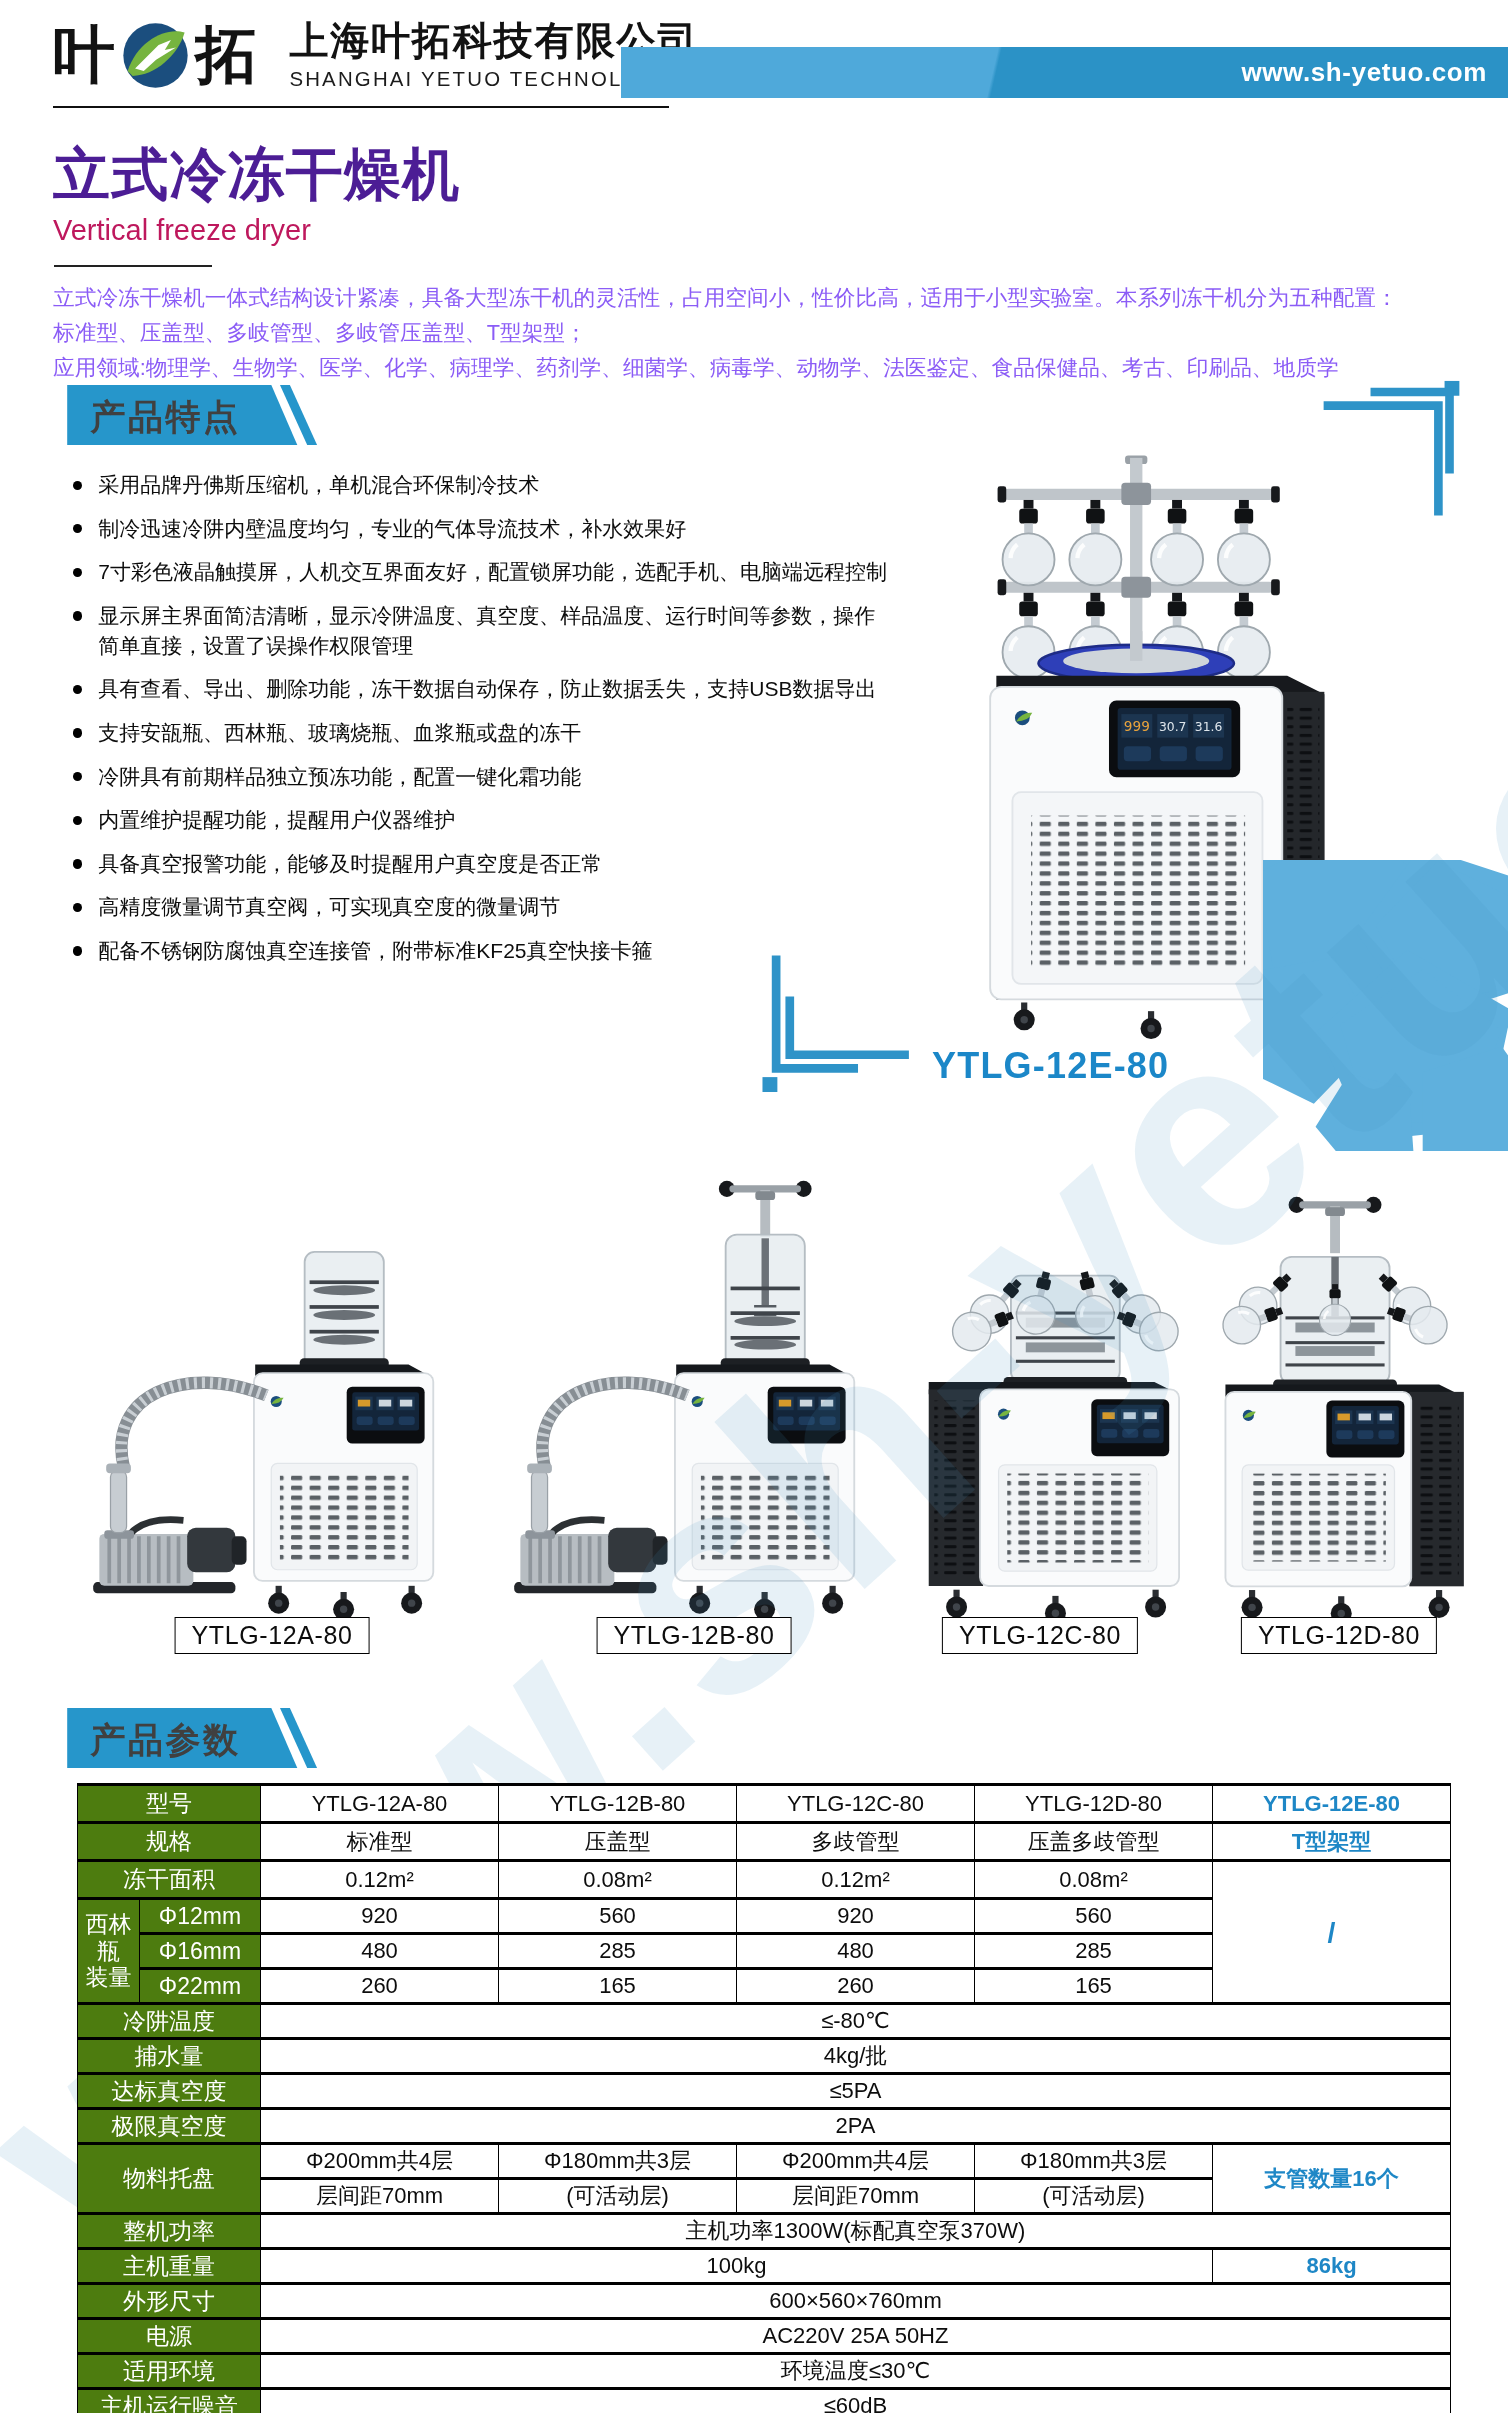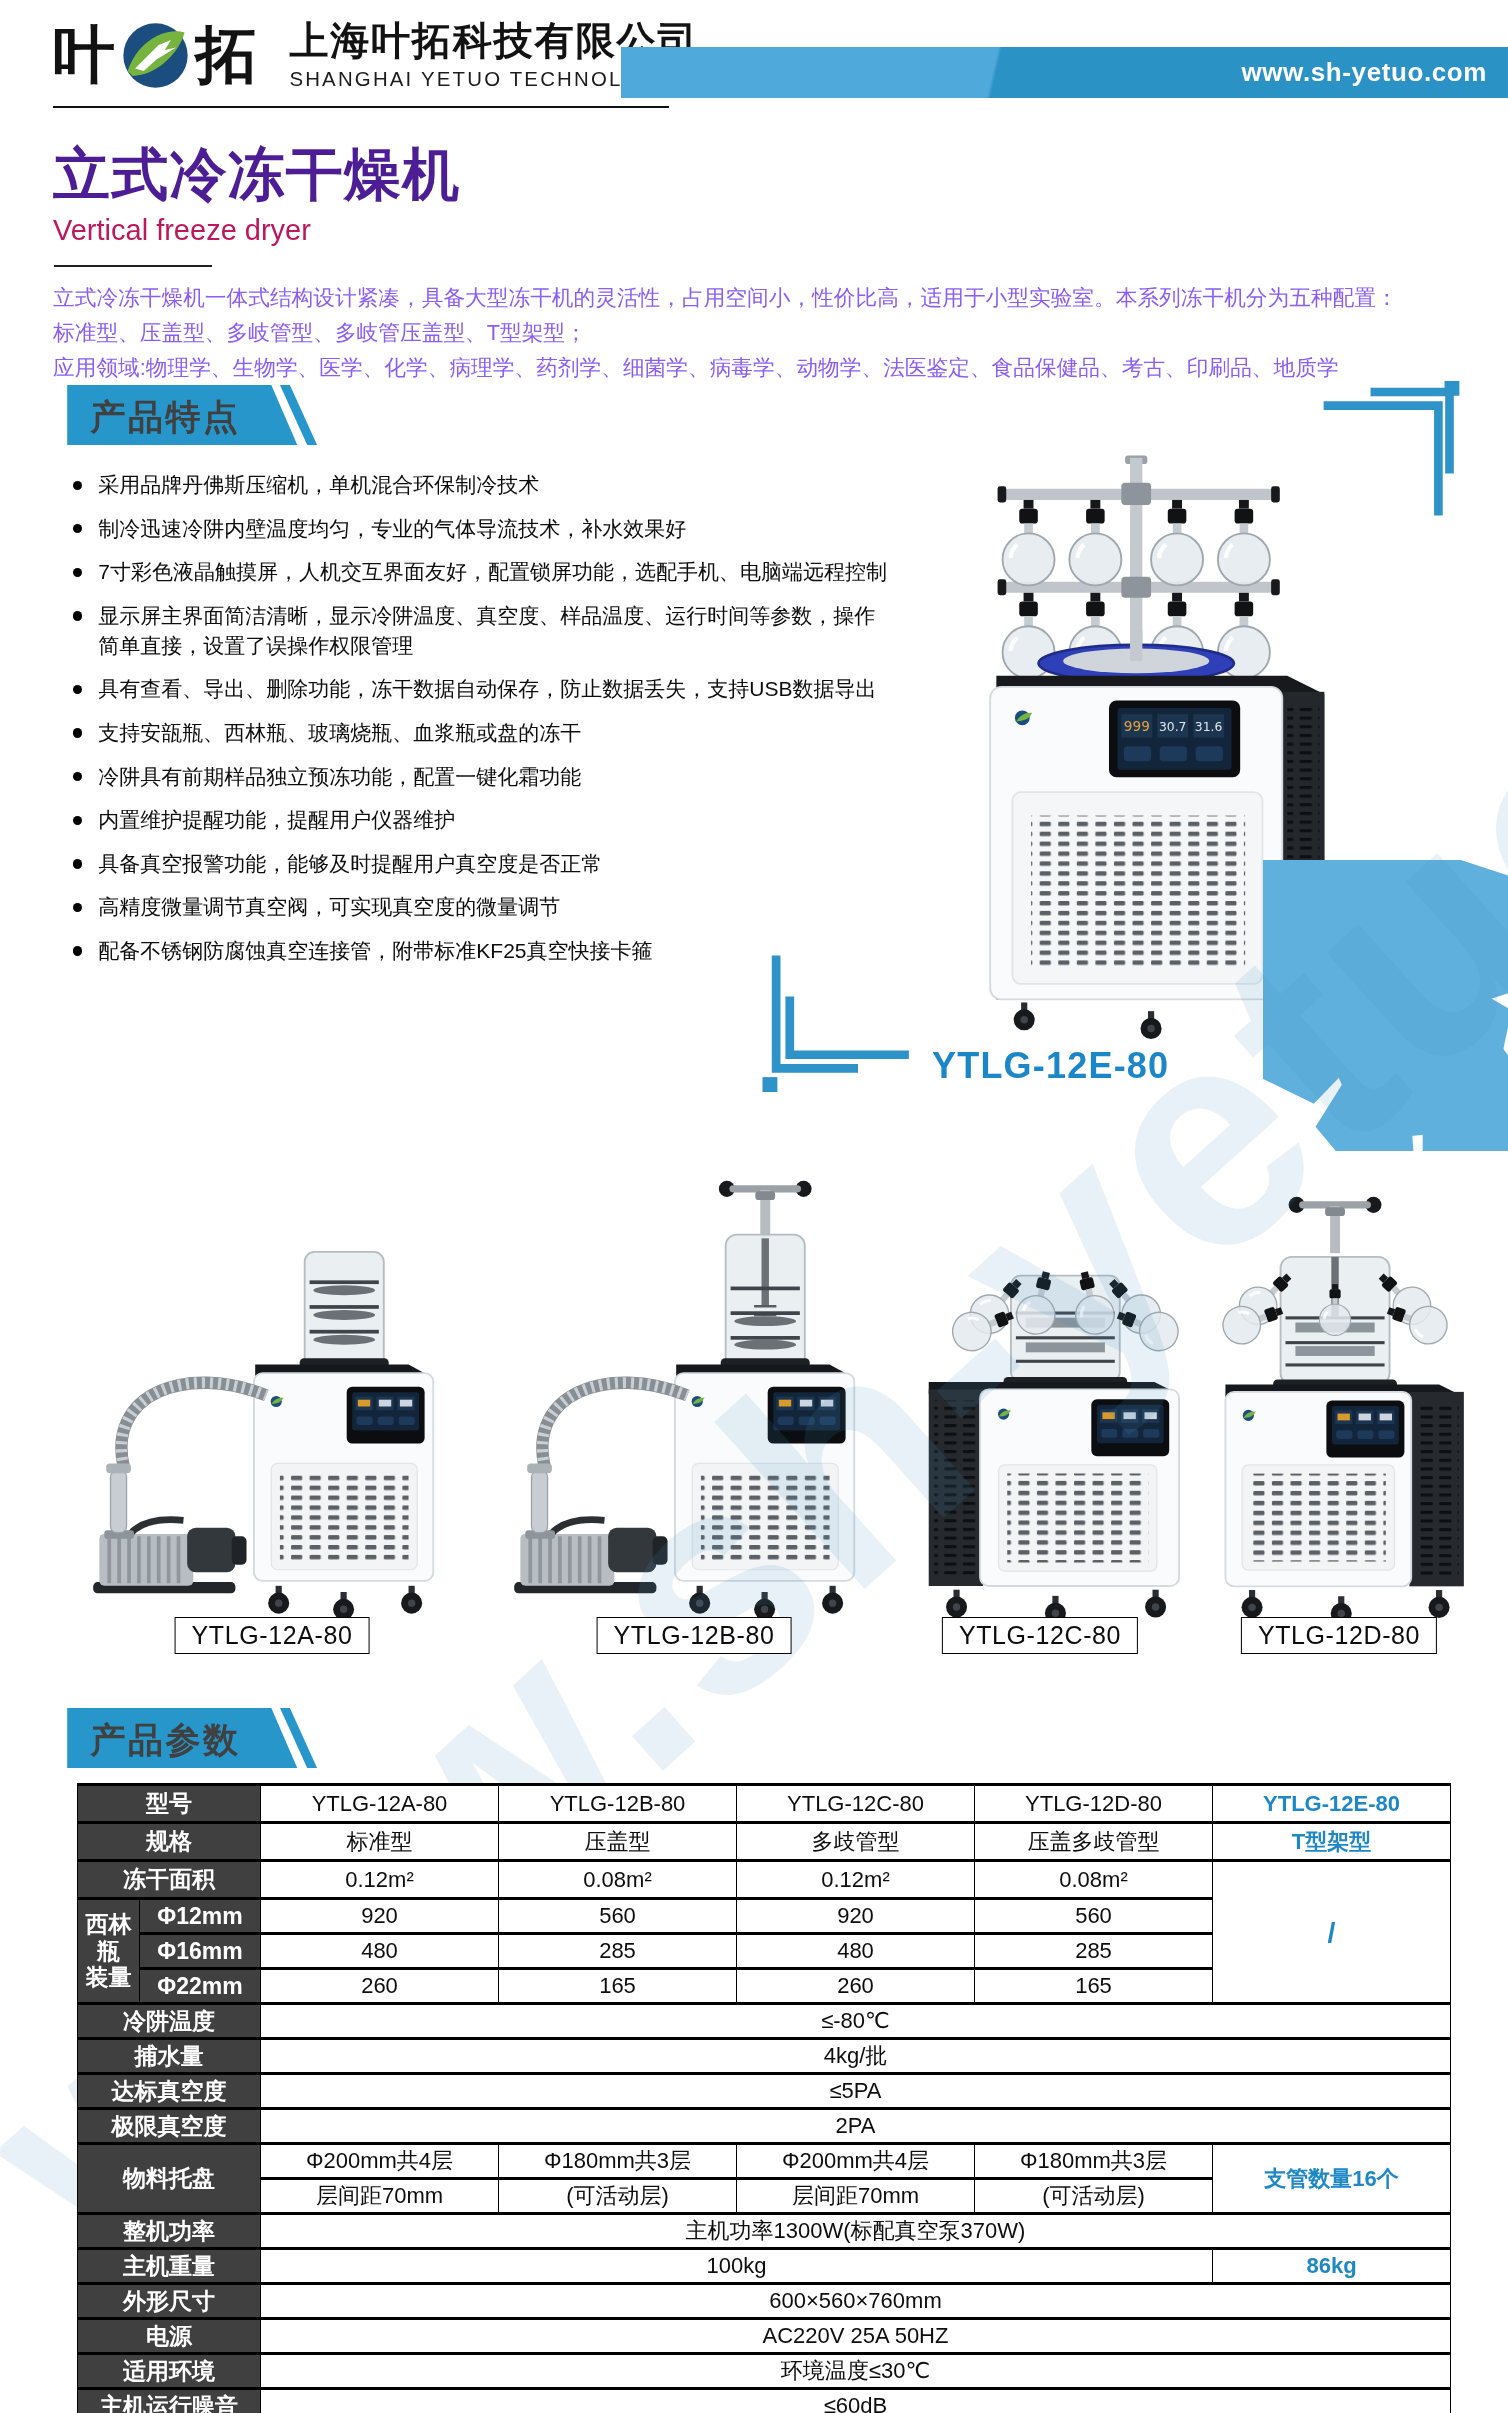--- a/index.html
+++ b/index.html
@@ -44,21 +44,21 @@
   
   .mcap{top:1617px;transform:translateX(-50%);border:1.9px solid #000;background:#fff;
         padding:3.1px 16px;font-size:25px;letter-spacing:0.6px;color:#0d0d0d;z-index:3;white-space:nowrap;}
 
   
   .ptable{left:77px;top:1783px;z-index:3;}
   table{border-collapse:collapse;table-layout:fixed;width:1374px;background:#fff;}
   td{border-left:1.9px solid #000;border-right:1.9px solid #000;border-top:3.1px solid #000;border-bottom:3.1px solid #000;
      text-align:center;vertical-align:middle;padding:0;font-size:22px;color:#0d0d0d;height:32px;line-height:1.15;}
   tr.tall td{height:35px;}
-  td.lbl{background:#404040;color:#ffffff;font-weight:700;font-size:23px;margin-top:32px;}
+  td.lbl{background:#4d7c0f;color:#ffffff;font-weight:400;font-size:23px;margin-top:32px;}
   td.ecol{color:#1e87c6;font-weight:700;}
   td.slash{color:#1e87c6;font-weight:700;font-size:28.5px;}
 
   
   .watermark{left:-87px;top:2061px;transform:rotate(-42deg);transform-origin:0 0;
              font-size:310px;font-weight:700;letter-spacing:6.2px;color:rgba(73,144,195,0.13);
              white-space:nowrap;z-index:2;pointer-events:none;}
 
   .z1{z-index:1;} .z3{z-index:3;}
 </style>

